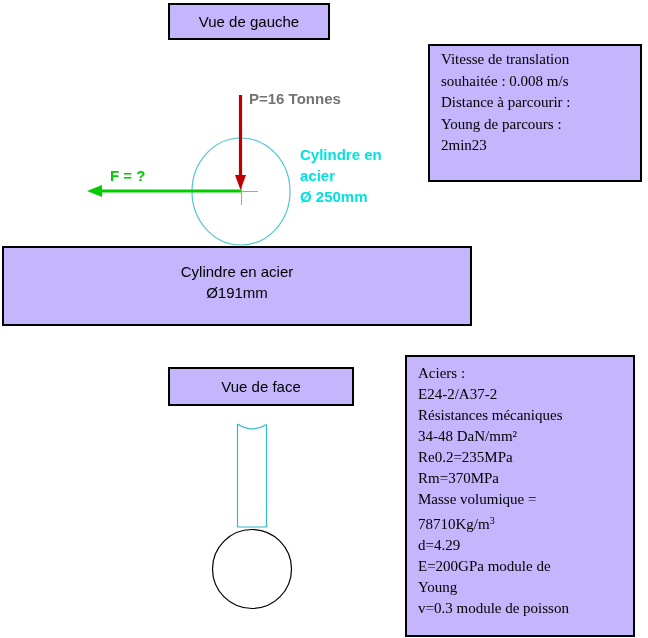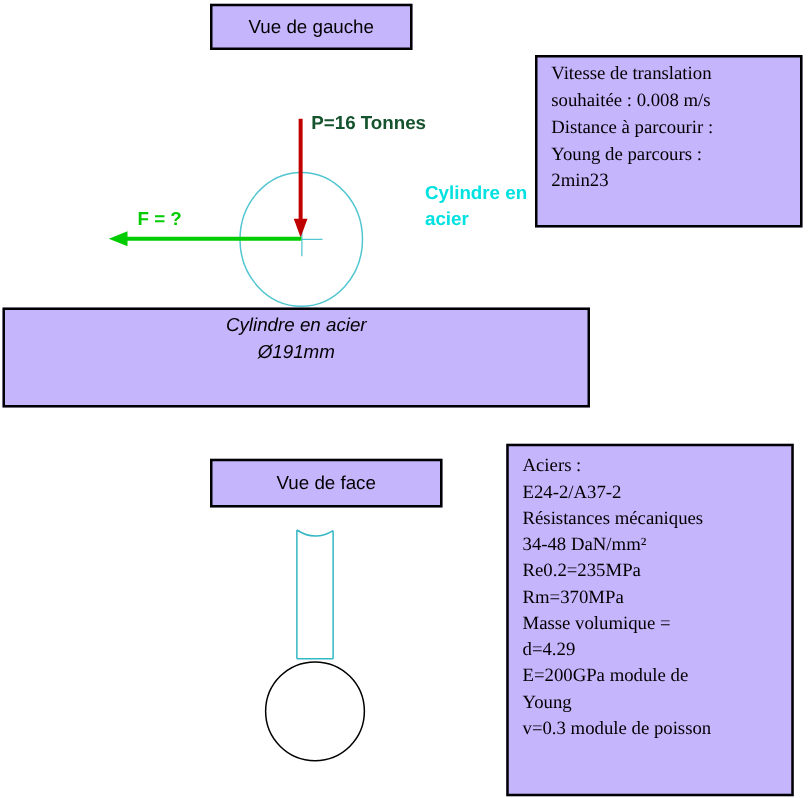--- a/index.html
+++ b/index.html
@@ -12,27 +12,27 @@
   .titlebox { display:flex; align-items:center; justify-content:center; font-size:15px; }
 
   .infobox { font-size:15px; }
   .infobox .inner { padding:3px 6px 0 11px;font-family:Liberation Serif, serif; }
   .infobox .line { line-height:21.5px; white-space:nowrap; }
   .steel .inner { padding:6px 6px 0 11px; }
   .steel .line { line-height:21px; }
   .sup3 { font-size:10px; vertical-align:5px; }
 
   .basebox { border:2px solid #000; }
-  .basebox .inner { padding-top:2px; text-align:center; font-size:15px;font-style:italic; }
+  .basebox .inner { padding-top:13px; text-align:center; font-size:15px; }
   .basebox .line { line-height:21px; }
 
   .label { position:absolute; font-size:15px; font-weight:bold; white-space:nowrap; }
-  .label-red   { color:#14532d; }
+  .label-red   { color:#737373; }
   .label-green { color:#00cc00; }
-  .label-cyan  { color:#00e1e1; line-height:21px;margin-left:40px; }
+  .label-cyan  { color:#00e1e1; line-height:21px; }
 </style>
 </head>
 <body>
 
 <div class="canvas">
 
   <svg class="shapes" width="648" height="638" viewBox="0 0 648 638">
 
     <ellipse cx="241" cy="191.5" rx="49" ry="53.5" fill="none" stroke="#52c6d0" stroke-width="1.2"></ellipse>
 
@@ -54,20 +54,21 @@
     <span>Vue de gauche</span>
   </div>
 
   <div class="label label-red" style="left:249px; top:90px;">P=16 Tonnes</div>
 
   <div class="label label-green" style="left:110px; top:167px;">F = ?</div>
 
   <div class="label label-cyan" style="left:300px; top:144px;">
     <div>Cylindre en</div>
     <div>acier</div>
+    <div>Ø 250mm</div>
   </div>
 
   <div class="box infobox" style="left:428px; top:44px; width:214px; height:138px;">
     <div class="inner">
       <div class="line">Vitesse de translation</div>
       <div class="line">souhaitée : 0.008 m/s</div>
       <div class="line">Distance à parcourir :</div>
       <div class="line">Young de parcours :</div>
       <div class="line">2min23</div>
     </div>
@@ -86,20 +87,21 @@
 
   <div class="box infobox steel" style="left:405px; top:355px; width:230px; height:282px;">
     <div class="inner">
       <div class="line">Aciers :</div>
       <div class="line">E24-2/A37-2</div>
       <div class="line">Résistances mécaniques</div>
       <div class="line">34-48 DaN/mm²</div>
       <div class="line">Re0.2=235MPa</div>
       <div class="line">Rm=370MPa</div>
       <div class="line">Masse volumique =</div>
+      <div class="line"><span>78710Kg/m</span><span class="sup3">3</span></div>
       <div class="line">d=4.29</div>
       <div class="line">E=200GPa module de</div>
       <div class="line">Young</div>
       <div class="line">v=0.3 module de poisson</div>
     </div>
   </div>
 
 </div>
 
 </body></html>

